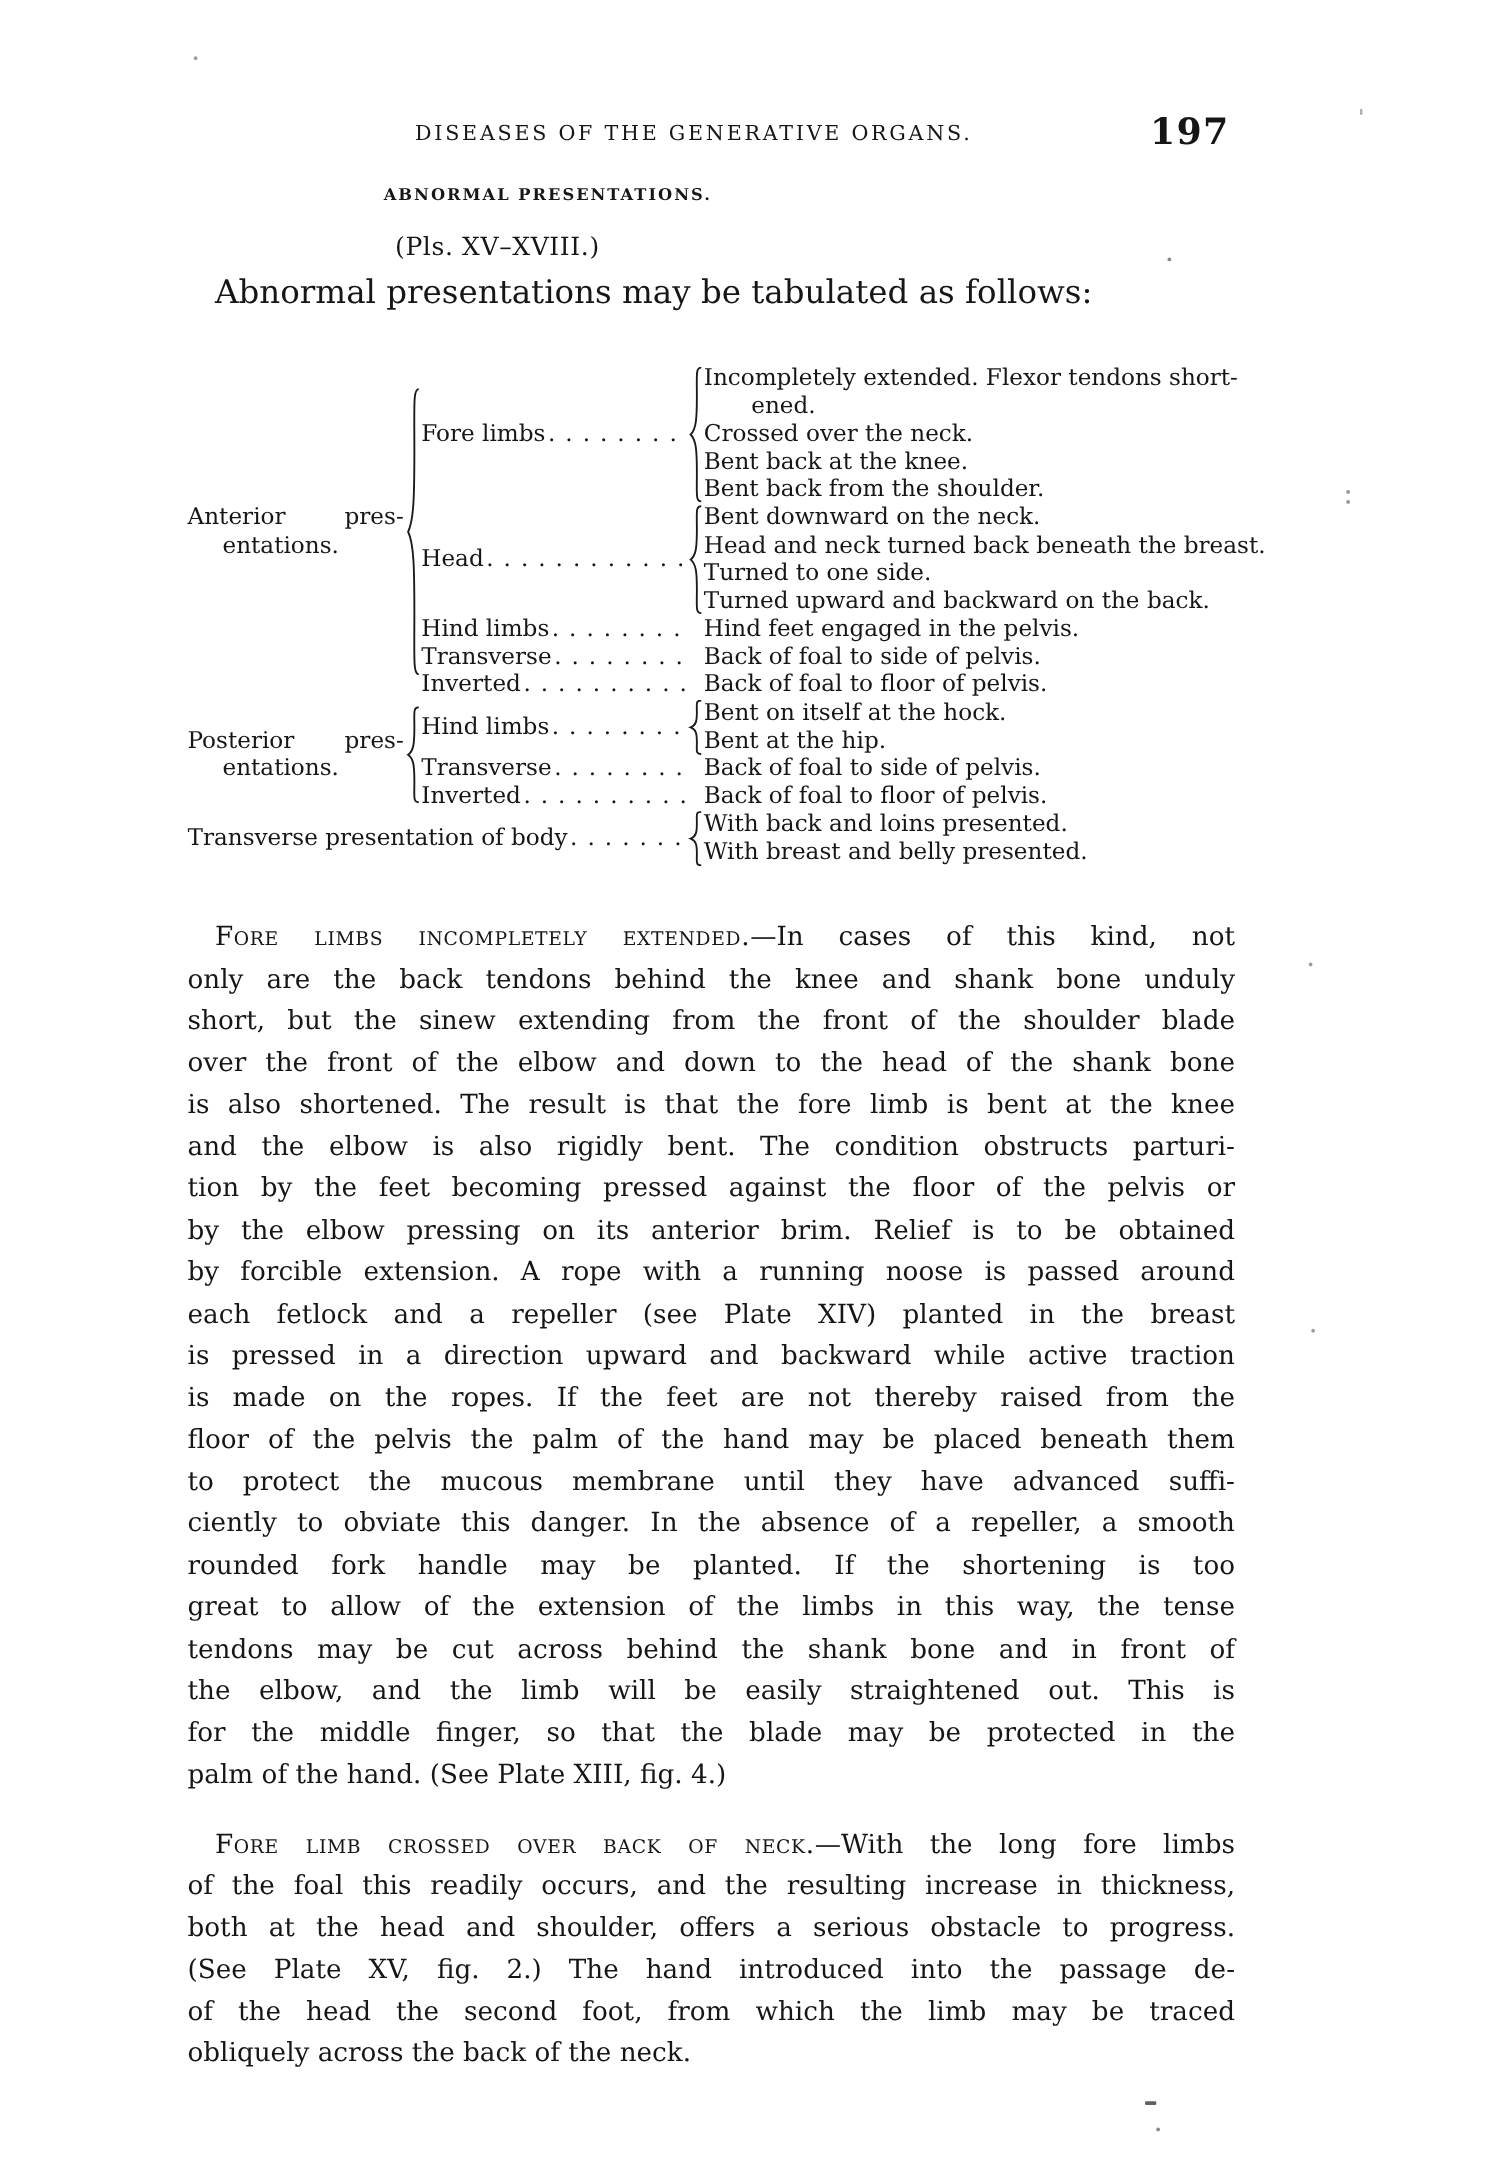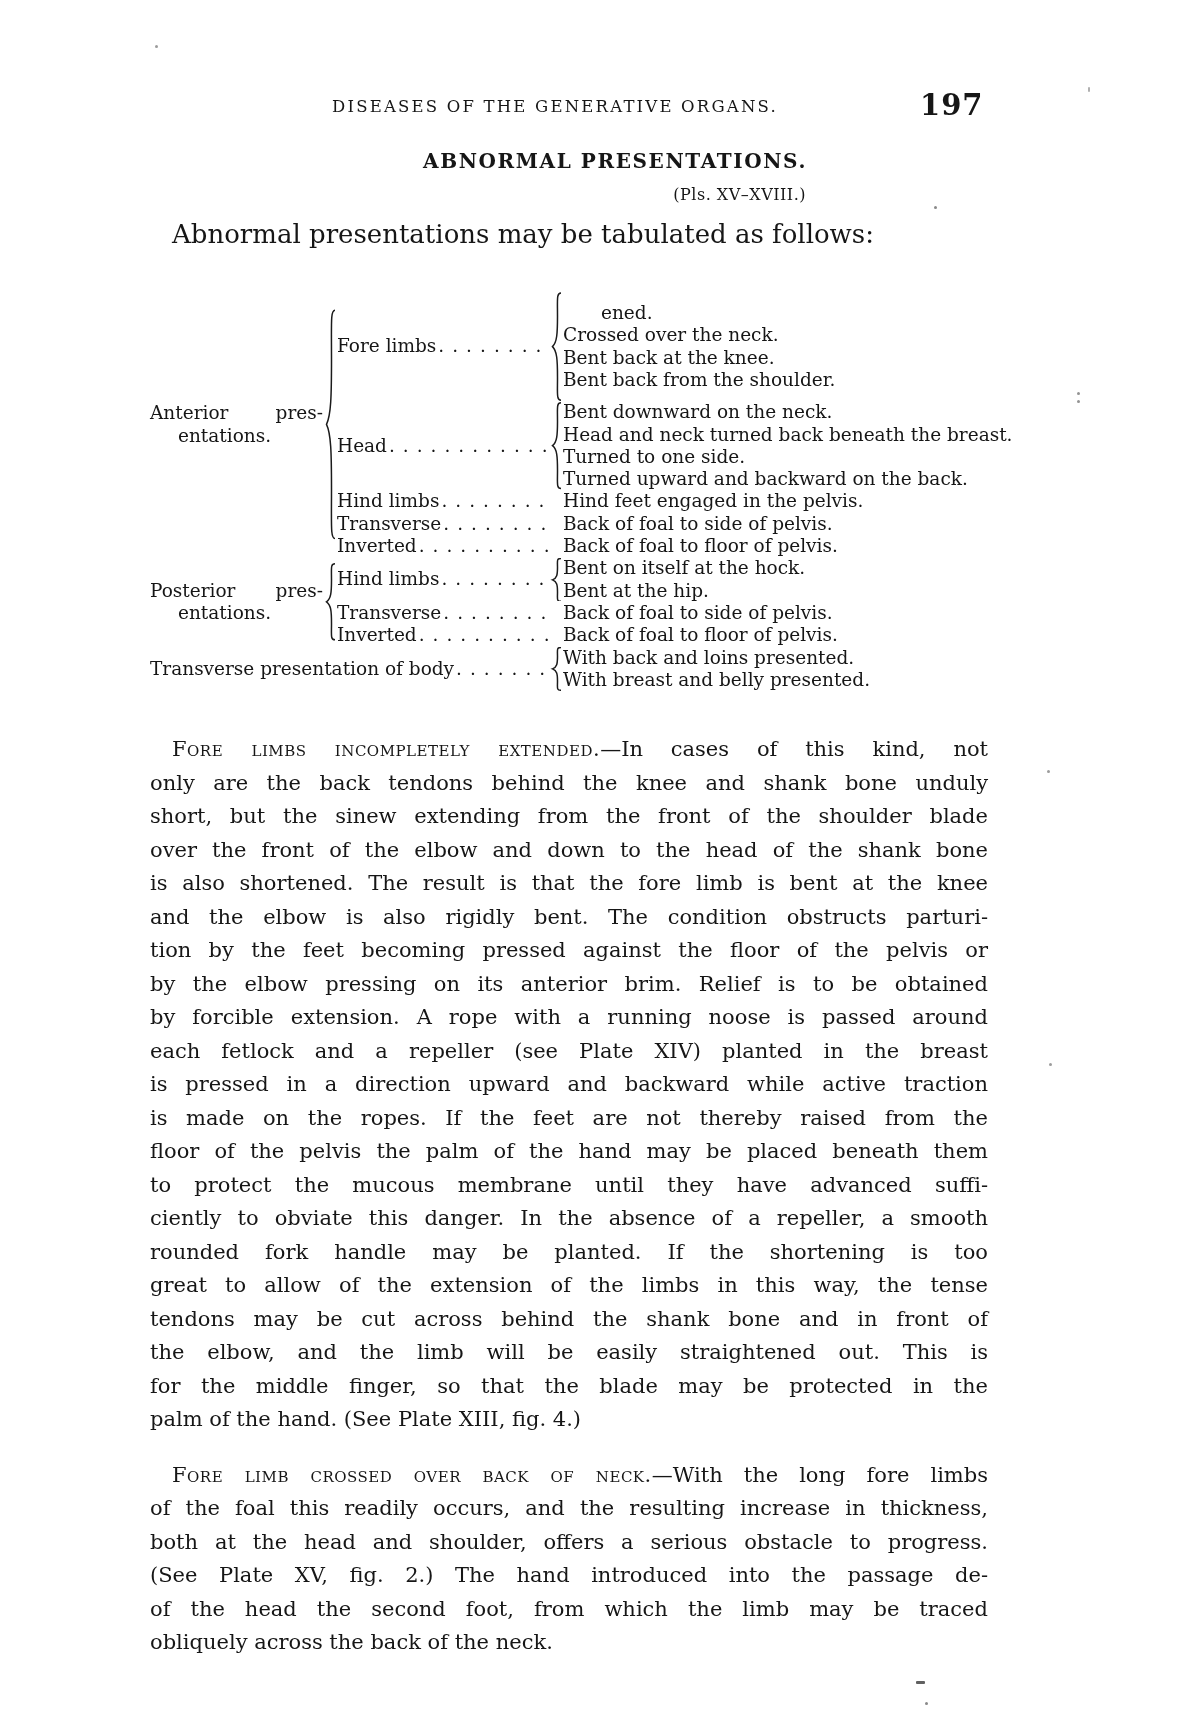--- a/index.html
+++ b/index.html
@@ -4,23 +4,23 @@
 <style>
   html,body{margin:0;padding:0;}
   body{width:1200px;height:1731px;background:#ffffff;position:relative;
        font-family:"DejaVu Serif", serif;color:#161616;overflow:hidden;
        -webkit-font-smoothing:antialiased;}
   .abs{position:absolute;}
   
   .rh-title{left:305px;top:97px;width:500px;text-align:center;font-size:16.5px;
             font-weight:400;letter-spacing:2.2px;}
   .page-num{left:920px;top:88px;font-size:29px;font-weight:700;letter-spacing:1px;}
-  .sec-title{left:307px;top:149px;width:500px;text-align:right;font-size:20px;
+  .sec-title{left:307px;top:149px;width:500px;text-align:left;font-size:13px;
              font-weight:700;letter-spacing:1.6px;}
-  .plates{left:306px;top:185px;width:500px;text-align:right;font-size:16px;letter-spacing:.5px;}
+  .plates{left:316px;top:185px;width:500px;text-align:left;font-size:20px;letter-spacing:.5px;}
   .intro{left:150px;top:219px;width:840px;font-size:26px;text-indent:22px;}
   
   .tab{left:150px;top:292px;width:900px;font-size:18.5px;line-height:22.3px;}
   .t-group{display:flex;align-items:center;}
   .g-label{width:173px;flex:0 0 173px;align-self:center;}
   .gl1{text-align:justify;text-align-last:justify;}
   .gl2{padding-left:28px;}
   .brace-box{flex:0 0 14px;width:14px;display:flex;align-items:center;justify-content:center;align-self:center;}
   .g-body{display:flex;flex-direction:column;flex:1;}
   .t-row{display:flex;align-items:center;}
@@ -67,20 +67,21 @@
             <span>Fore limbs</span>
             <span class="dots">..............</span>
           </div>
           <div class="brace-box">
             <svg class="cbrace" width="12" height="109.27" viewBox="0 0 12 100" preserveAspectRatio="none">
               <path d="M11 1 C6.5 1 7.5 6 7.5 22 C7.5 38 7 46 2.5 50 C7 54 7.5 62 7.5 78 C7.5 94 6.5 99 11 99" fill="none" stroke="#1b1b1b" stroke-width="1.5" vector-effect="non-scaling-stroke"></path>
             </svg>
           </div>
           <div class="r-items">
             <div class="item">
+              <div class="iline">Incompletely extended.  Flexor tendons short-</div>
               <div class="iline cont">ened.</div>
             </div>
             <div class="item">
               <div class="iline">Crossed over the neck.</div>
             </div>
             <div class="item">
               <div class="iline">Bent back at the knee.</div>
             </div>
             <div class="item">
               <div class="iline">Bent back from the shoulder.</div>

